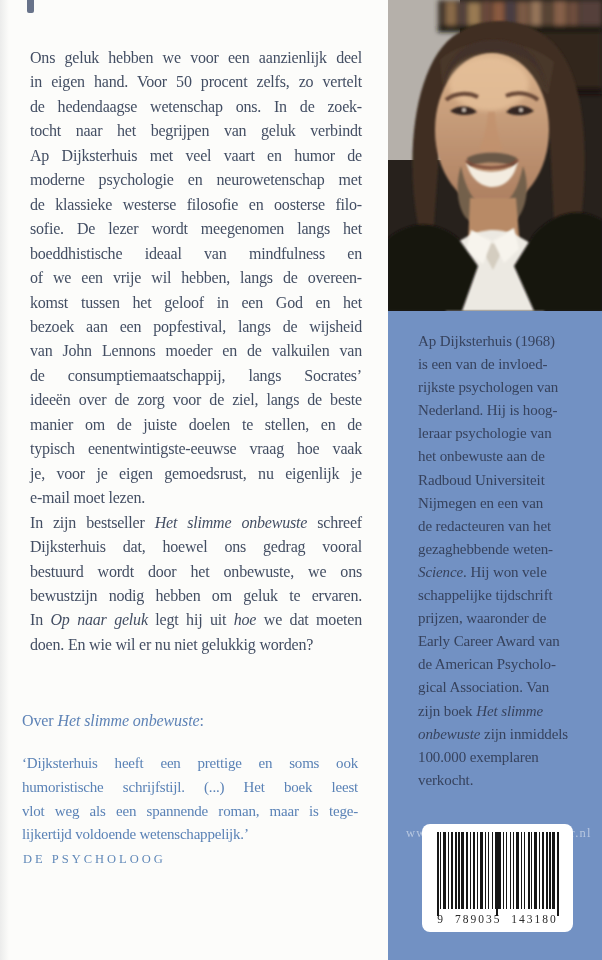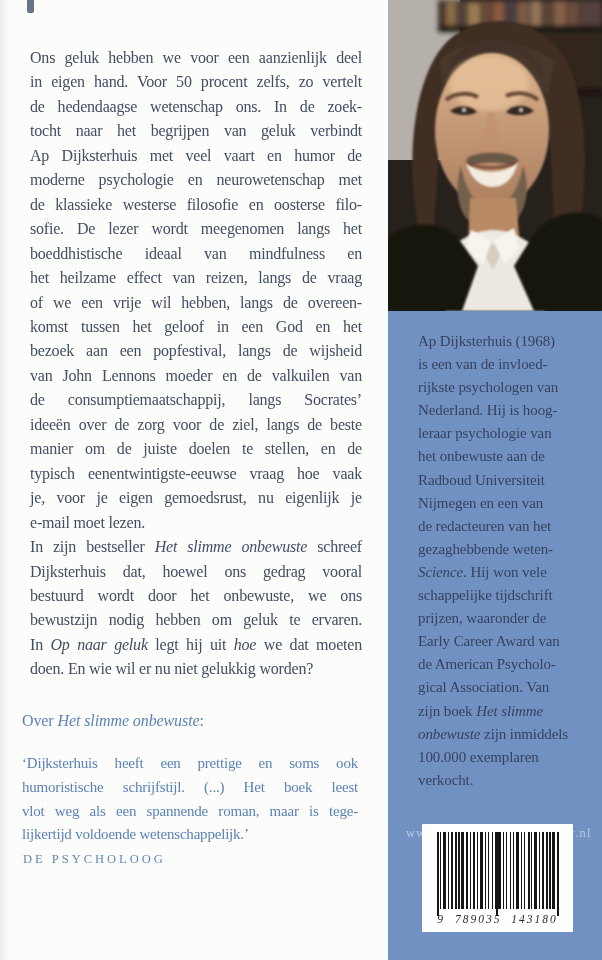--- a/index.html
+++ b/index.html
@@ -32,21 +32,21 @@
   
   .blue-col{position:absolute;left:388px;top:0;width:214px;height:960px;background:#7291c3;}
   .photo{position:absolute;left:0;top:0;width:214px;height:311px;display:block;}
 
   .bio{position:absolute;left:30px;top:330px;width:176px;color:#36425d;
     font-size:15px;line-height:23.1px;letter-spacing:-0.1px;}
   .website{position:absolute;left:18px;top:805px;width:178px;text-align:center;
     color:#b7c7e0;font-size:12.5px;letter-spacing:1.2px;margin-top:21px;}
 
   .barcode-box{position:absolute;left:34px;top:824px;width:151px;height:108px;
-    background:#ffffff;border-radius:1px;box-sizing:border-box;padding-top:8px;font-style:italic;}
+    background:#ffffff;border-radius:8px;box-sizing:border-box;padding-top:8px;}
   .bars{position:relative;width:122px;height:77px;margin:0 auto;
     background:repeating-linear-gradient(90deg,
       #161616 0 1.6px,#fff 1.6px 3.2px,
       #161616 3.2px 4.4px,#fff 4.4px 6.2px,
       #161616 6.2px 9.2px,#fff 9.2px 11.2px,
       #161616 11.2px 12.4px,#fff 12.4px 14.4px,
       #161616 14.4px 15.6px,#fff 15.6px 18.2px);}
   .guard{position:absolute;top:0;width:2px;height:84px;background:#161616;}
   .guard.g1{left:0;} .guard.g2{left:59px;} .guard.g3{right:0;}
   .digits{margin-top:3px;text-align:center;color:#2b2b2b;
@@ -62,21 +62,20 @@
   <div class="blurb">
       <div class="line"><span>Ons geluk hebben we voor een aanzienlijk deel</span></div>
       <div class="line"><span>in eigen hand. Voor 50 procent zelfs, zo vertelt</span></div>
       <div class="line"><span>de hedendaagse wetenschap ons. In de zoek-</span></div>
       <div class="line"><span>tocht naar het begrijpen van geluk verbindt</span></div>
       <div class="line"><span>Ap Dijksterhuis met veel vaart en humor de</span></div>
       <div class="line"><span>moderne psychologie en neurowetenschap met</span></div>
       <div class="line"><span>de klassieke westerse filosofie en oosterse filo-</span></div>
       <div class="line"><span>sofie. De lezer wordt meegenomen langs het</span></div>
       <div class="line"><span>boeddhistische ideaal van mindfulness en</span></div>
-      <div class="line"><span>het heilzame effect van reizen, langs de vraag</span></div>
       <div class="line"><span>of we een vrije wil hebben, langs de overeen-</span></div>
       <div class="line"><span>komst tussen het geloof in een God en het</span></div>
       <div class="line"><span>bezoek aan een popfestival, langs de wijsheid</span></div>
       <div class="line"><span>van John Lennons moeder en de valkuilen van</span></div>
       <div class="line"><span>de consumptiemaatschappij, langs Socrates’</span></div>
       <div class="line"><span>ideeën over de zorg voor de ziel, langs de beste</span></div>
       <div class="line"><span>manier om de juiste doelen te stellen, en de</span></div>
       <div class="line"><span>typisch eenentwintigste-eeuwse vraag hoe vaak</span></div>
       <div class="line"><span>je, voor je eigen gemoedsrust, nu eigenlijk je</span></div>
       <div class="line last"><span>e-mail moet lezen.</span></div>

